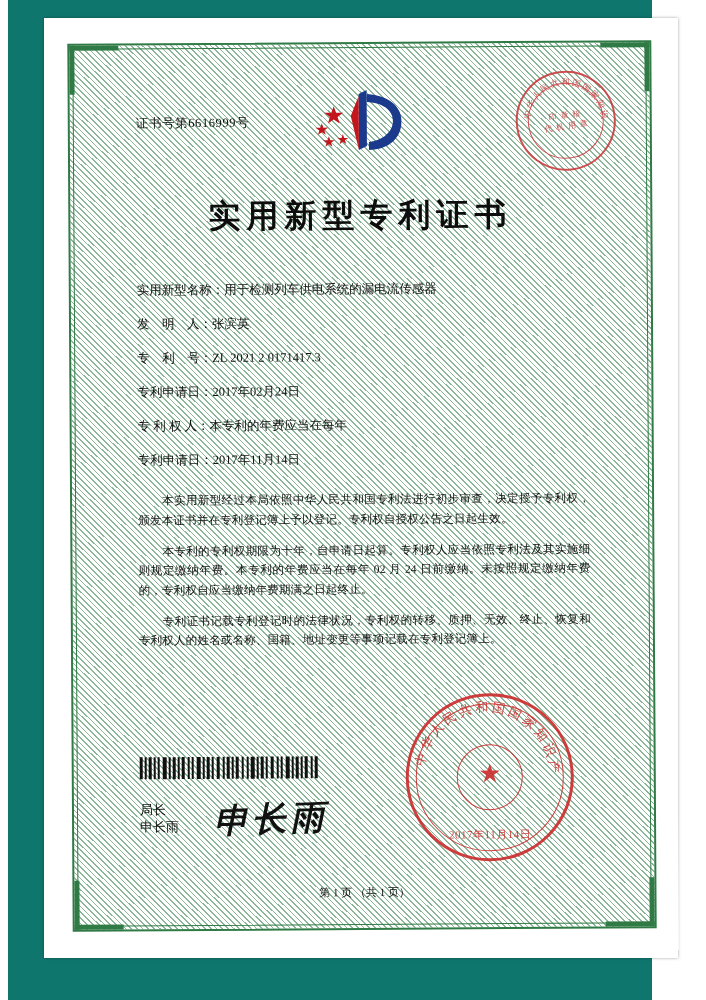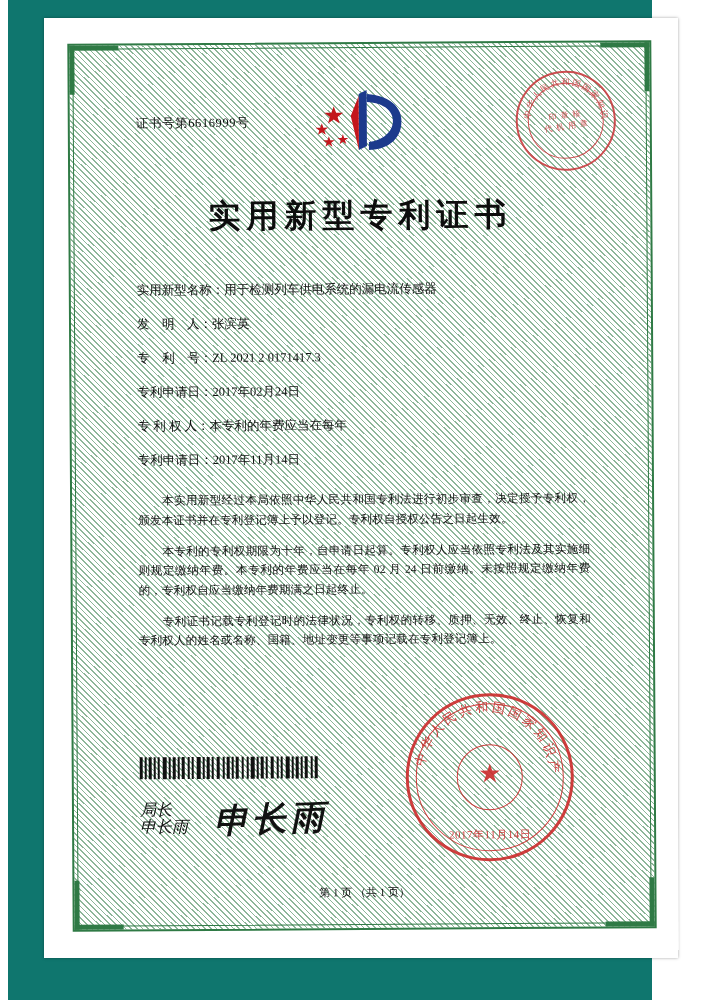--- a/index.html
+++ b/index.html
@@ -201,24 +201,23 @@
     top: 0;
     bottom: 0;
     background: #111;
   }
 
   
   .sign-block {
     position: absolute;
     left: 38px;
     bottom: 72px;
-    font-size: 16px;
+    font-size: 13px;
     line-height: 17px;
     color: #111;
-    font-style: italic;
   }
   .signature-script {
     position: absolute;
     left: 112px;
     bottom: 64px;
     font-size: 34px;
     font-family: "Liberation Serif", "DejaVu Serif", serif;
     font-weight: bold;
     font-style: italic;
     letter-spacing: 4px;

